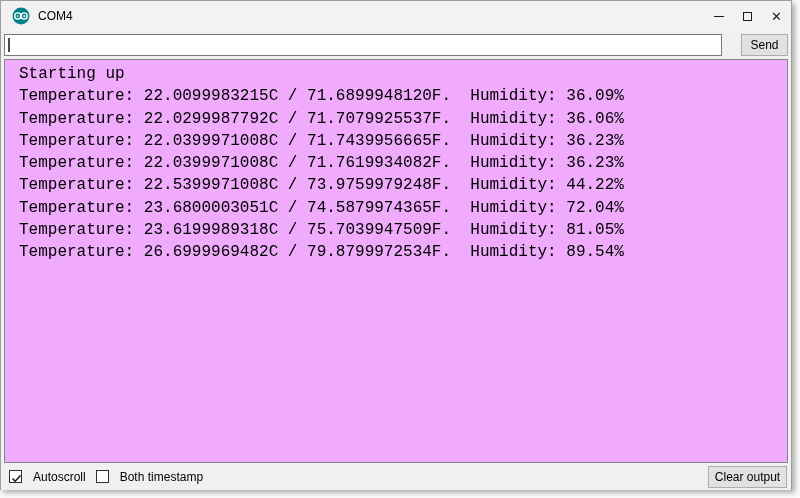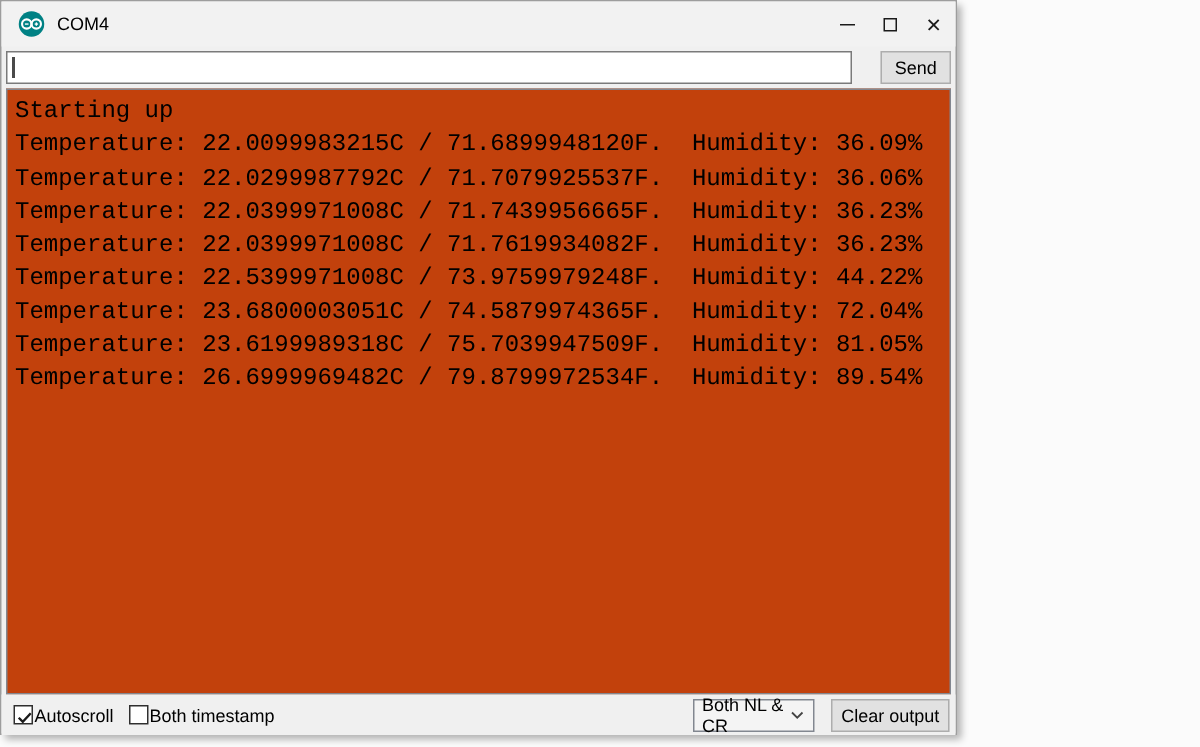--- a/index.html
+++ b/index.html
@@ -1,21 +1,21 @@
 <!DOCTYPE html>
 <html style="--arduino-teal: #008184;"><head>
 <meta charset="utf-8">
 <style>
   * { margin:0; padding:0; box-sizing:border-box; }
   html,body { width:800px; height:498px; background:#fbfbfb; overflow:hidden;
               font-family:"Liberation Sans", sans-serif; }
   body { position:relative; }
 
   .window {
-    position:absolute; top:0; left:0; width:638px; height:490px;
+    position:absolute; top:0; left:0; width:792px; height:490px;
     background:#f0f0f0; border:1px solid #9d9d9d;
     box-shadow:3px 3px 5px rgba(0,0,0,0.30);
   }
 
   
   .titlebar { height:30px; display:flex; align-items:center; background:#f2f2f2; }
   .app-icon { width:18px; height:18px; margin:0 8px 0 11px; display:flex; align-items:center; }
   .title-text { font-size:12px; color:#000; }
   .win-controls { margin-left:auto; display:flex; height:100%; }
   .win-btn { width:29px; height:100%; display:flex; align-items:center; justify-content:center; cursor:default; }
@@ -32,29 +32,29 @@
   }
   .caret { position:absolute; left:4px; top:4px; width:2px; height:14px; background:#4a4a4a; }
   .btn {
     background:#e1e1e1; border:1px solid #adadad; font-family:"Liberation Sans", sans-serif;
     font-size:12px; color:#000; display:flex; align-items:center; justify-content:center; cursor:default;
   }
   .send-btn { width:47px; height:22px;margin-left:12px; }
 
   
   .output {
-    margin:0 3px; height:404px; background:#c2410c; border:1px solid #828790;
-    overflow:hidden; padding:3px 0 0 5px;
+    margin:0 3px; height:404px; background:#f0abfc; border:1px solid #828790;
+    overflow:hidden; padding:3px 0 0 14px;
     font-family:"Liberation Mono","DejaVu Sans Mono", monospace;
     font-size:16px; line-height:22.3px; color:#000; white-space:pre;
   }
 
   
   .statusbar { height:27px; display:flex; align-items:center; padding:0 4px 0 8px; background:#f0f0f0; }
-  .cb-group { display:flex; align-items:center; gap:1px; font-size:12px; color:#000; margin-right:10px; cursor:default; }
+  .cb-group { display:flex; align-items:center; gap:11px; font-size:12px; color:#000; margin-right:10px; cursor:default; }
   .cb { width:13px; height:13px; background:#fff; border:1px solid #2f2f2f; position:relative; flex:0 0 auto; }
   .cb svg { position:absolute; left:0; top:1px; display:none; }
   .cb.checked svg { display:block; }
   .right-cluster { margin-left:auto; display:flex; align-items:center; gap:11px; }
   .combo {
     width:81px; height:22px; border:1px solid #828790; background:#f4f4f4;
     display:flex; align-items:center; justify-content:space-between;
     font-size:12px; color:#000; padding:0 6px 0 5px; cursor:default;
   }
   .chevron { display:flex; align-items:center; }
@@ -111,25 +111,17 @@
     </label>
 
     <label class="cb-group">
       <span class="cb">
         
       </span>
       <span>Both timestamp</span>
     </label>
 
     <div class="right-cluster">
-      <div class="combo">
-        <span>Both NL &amp; CR</span>
-        <span class="chevron">
-          <svg width="9" height="6" viewBox="0 0 9 6">
-              <polyline points="1,1 4.5,4.5 8,1" fill="none" stroke="#444" stroke-width="1.2"></polyline>
-            </svg>
-        </span>
-      </div>
       <button class="btn clear-btn">Clear output</button>
     </div>
   </div>
 
 </div>
 
 </body></html>

